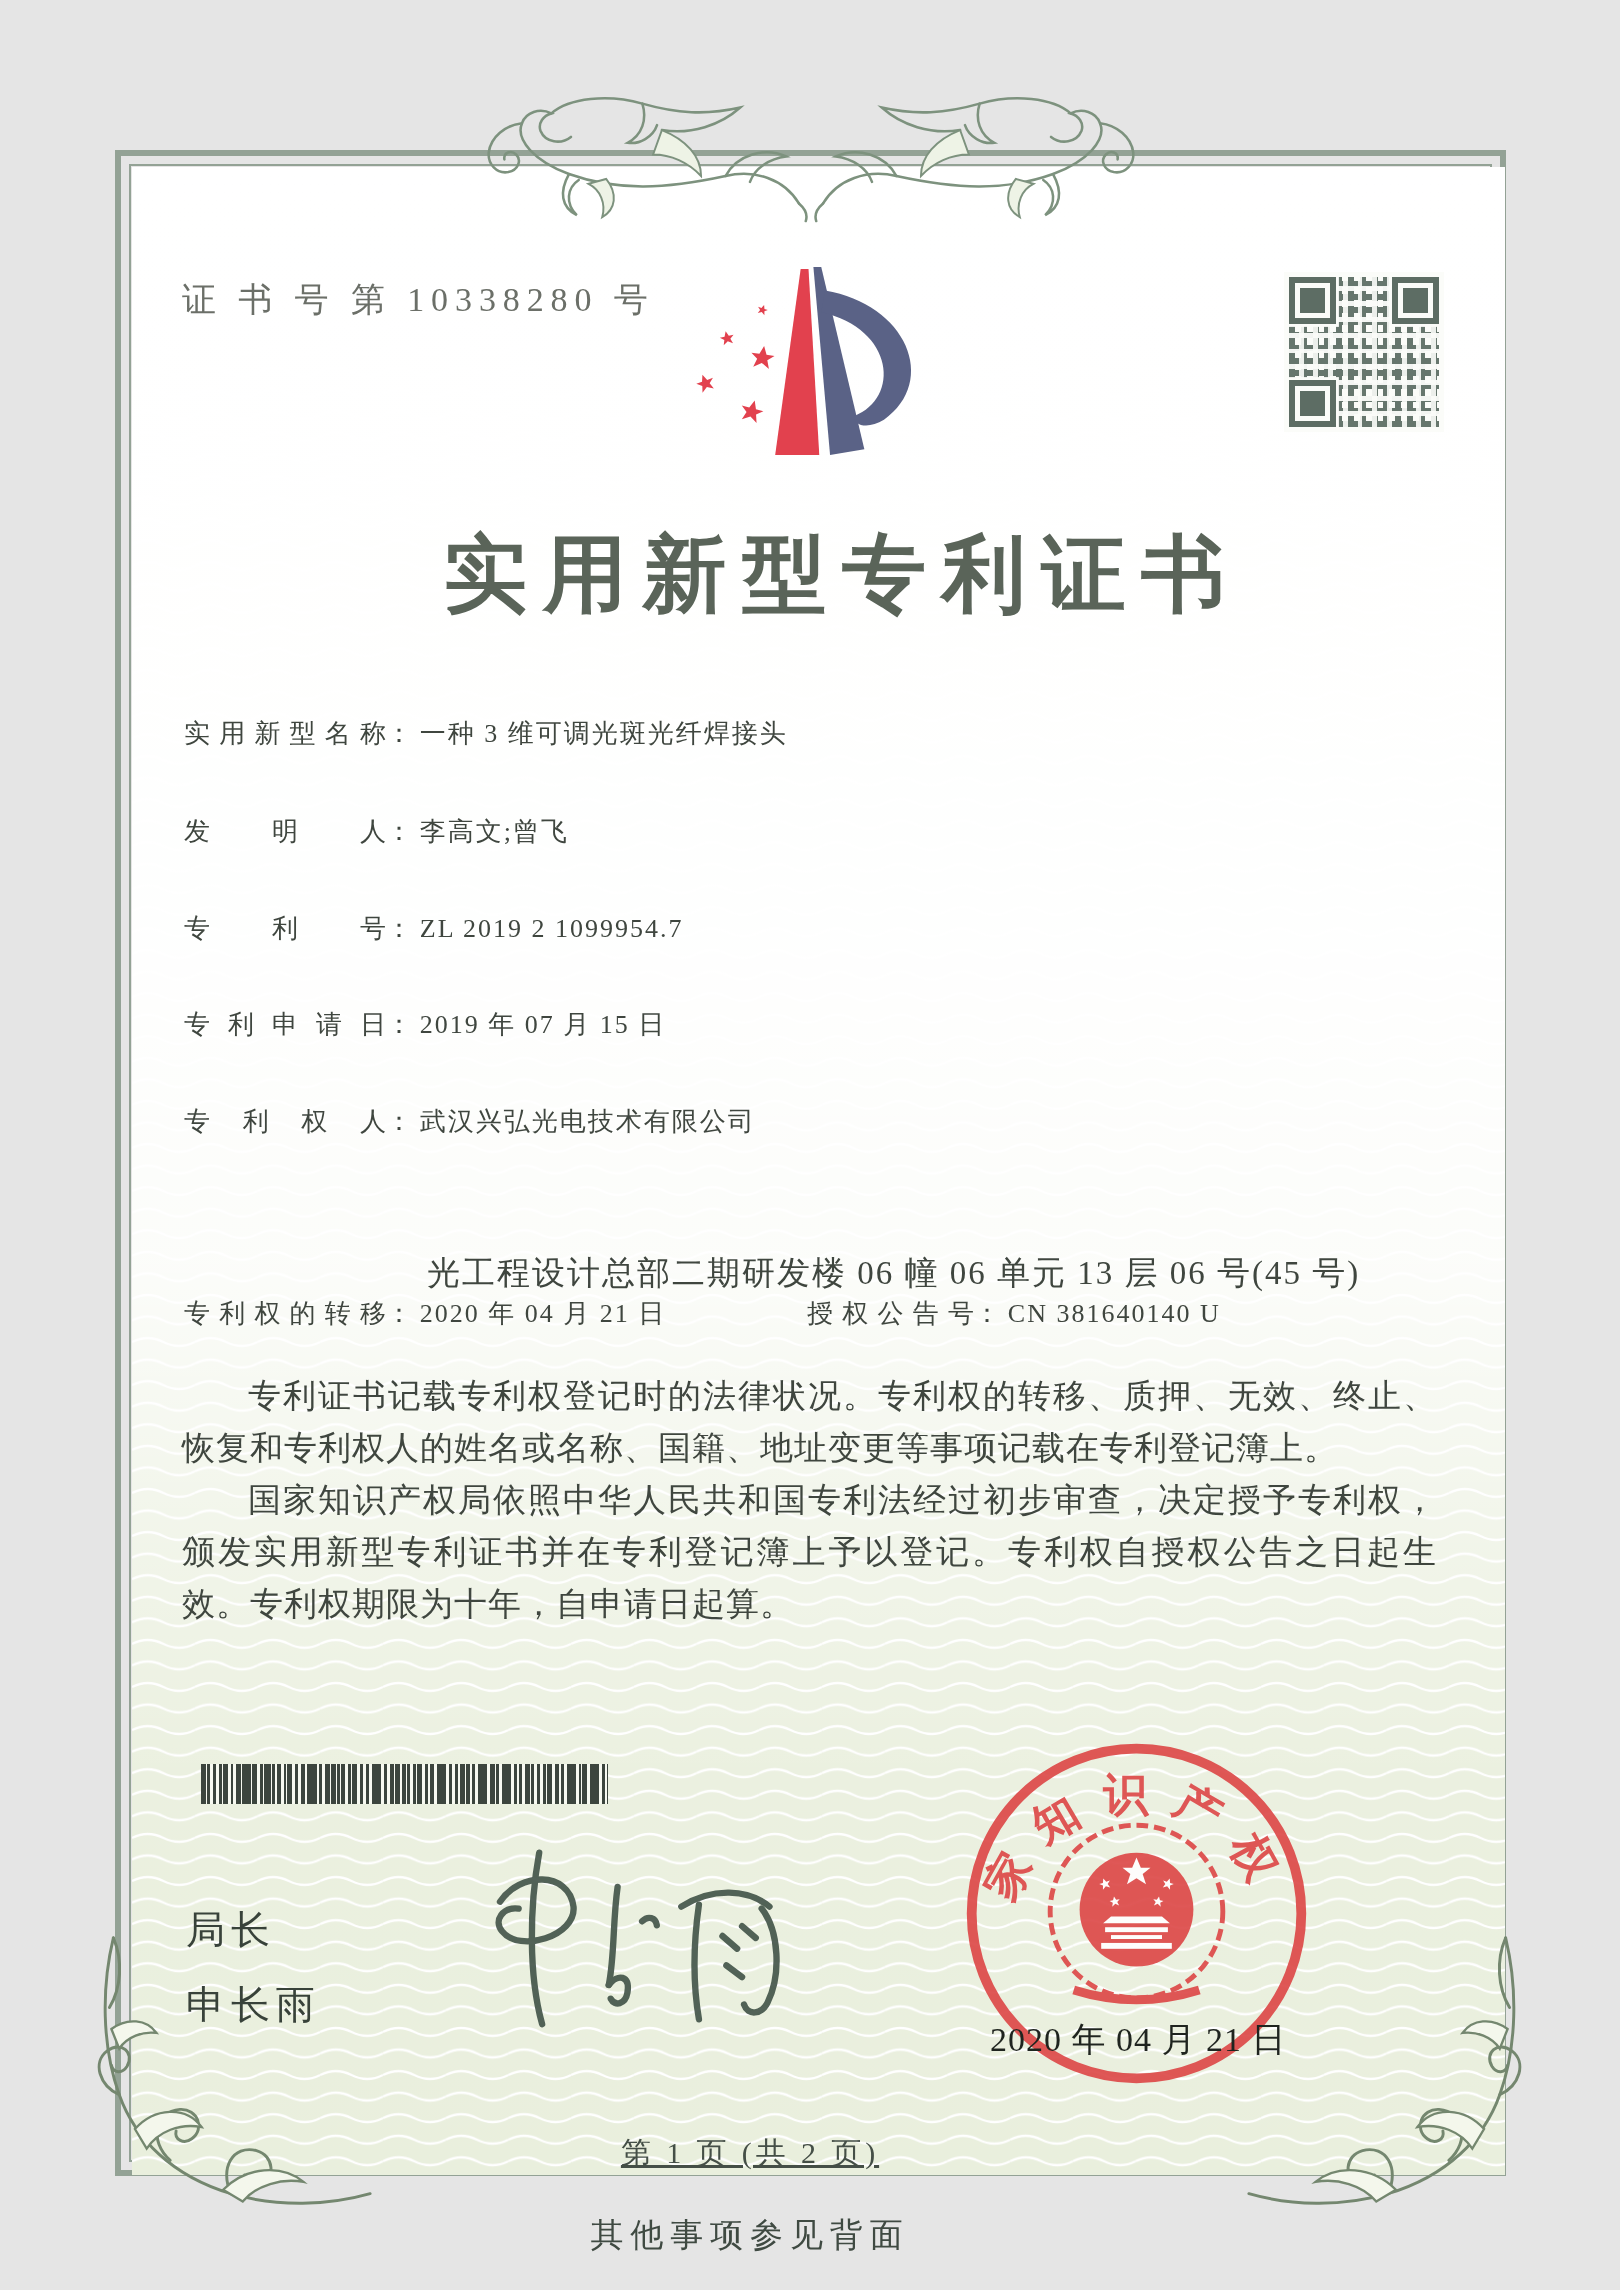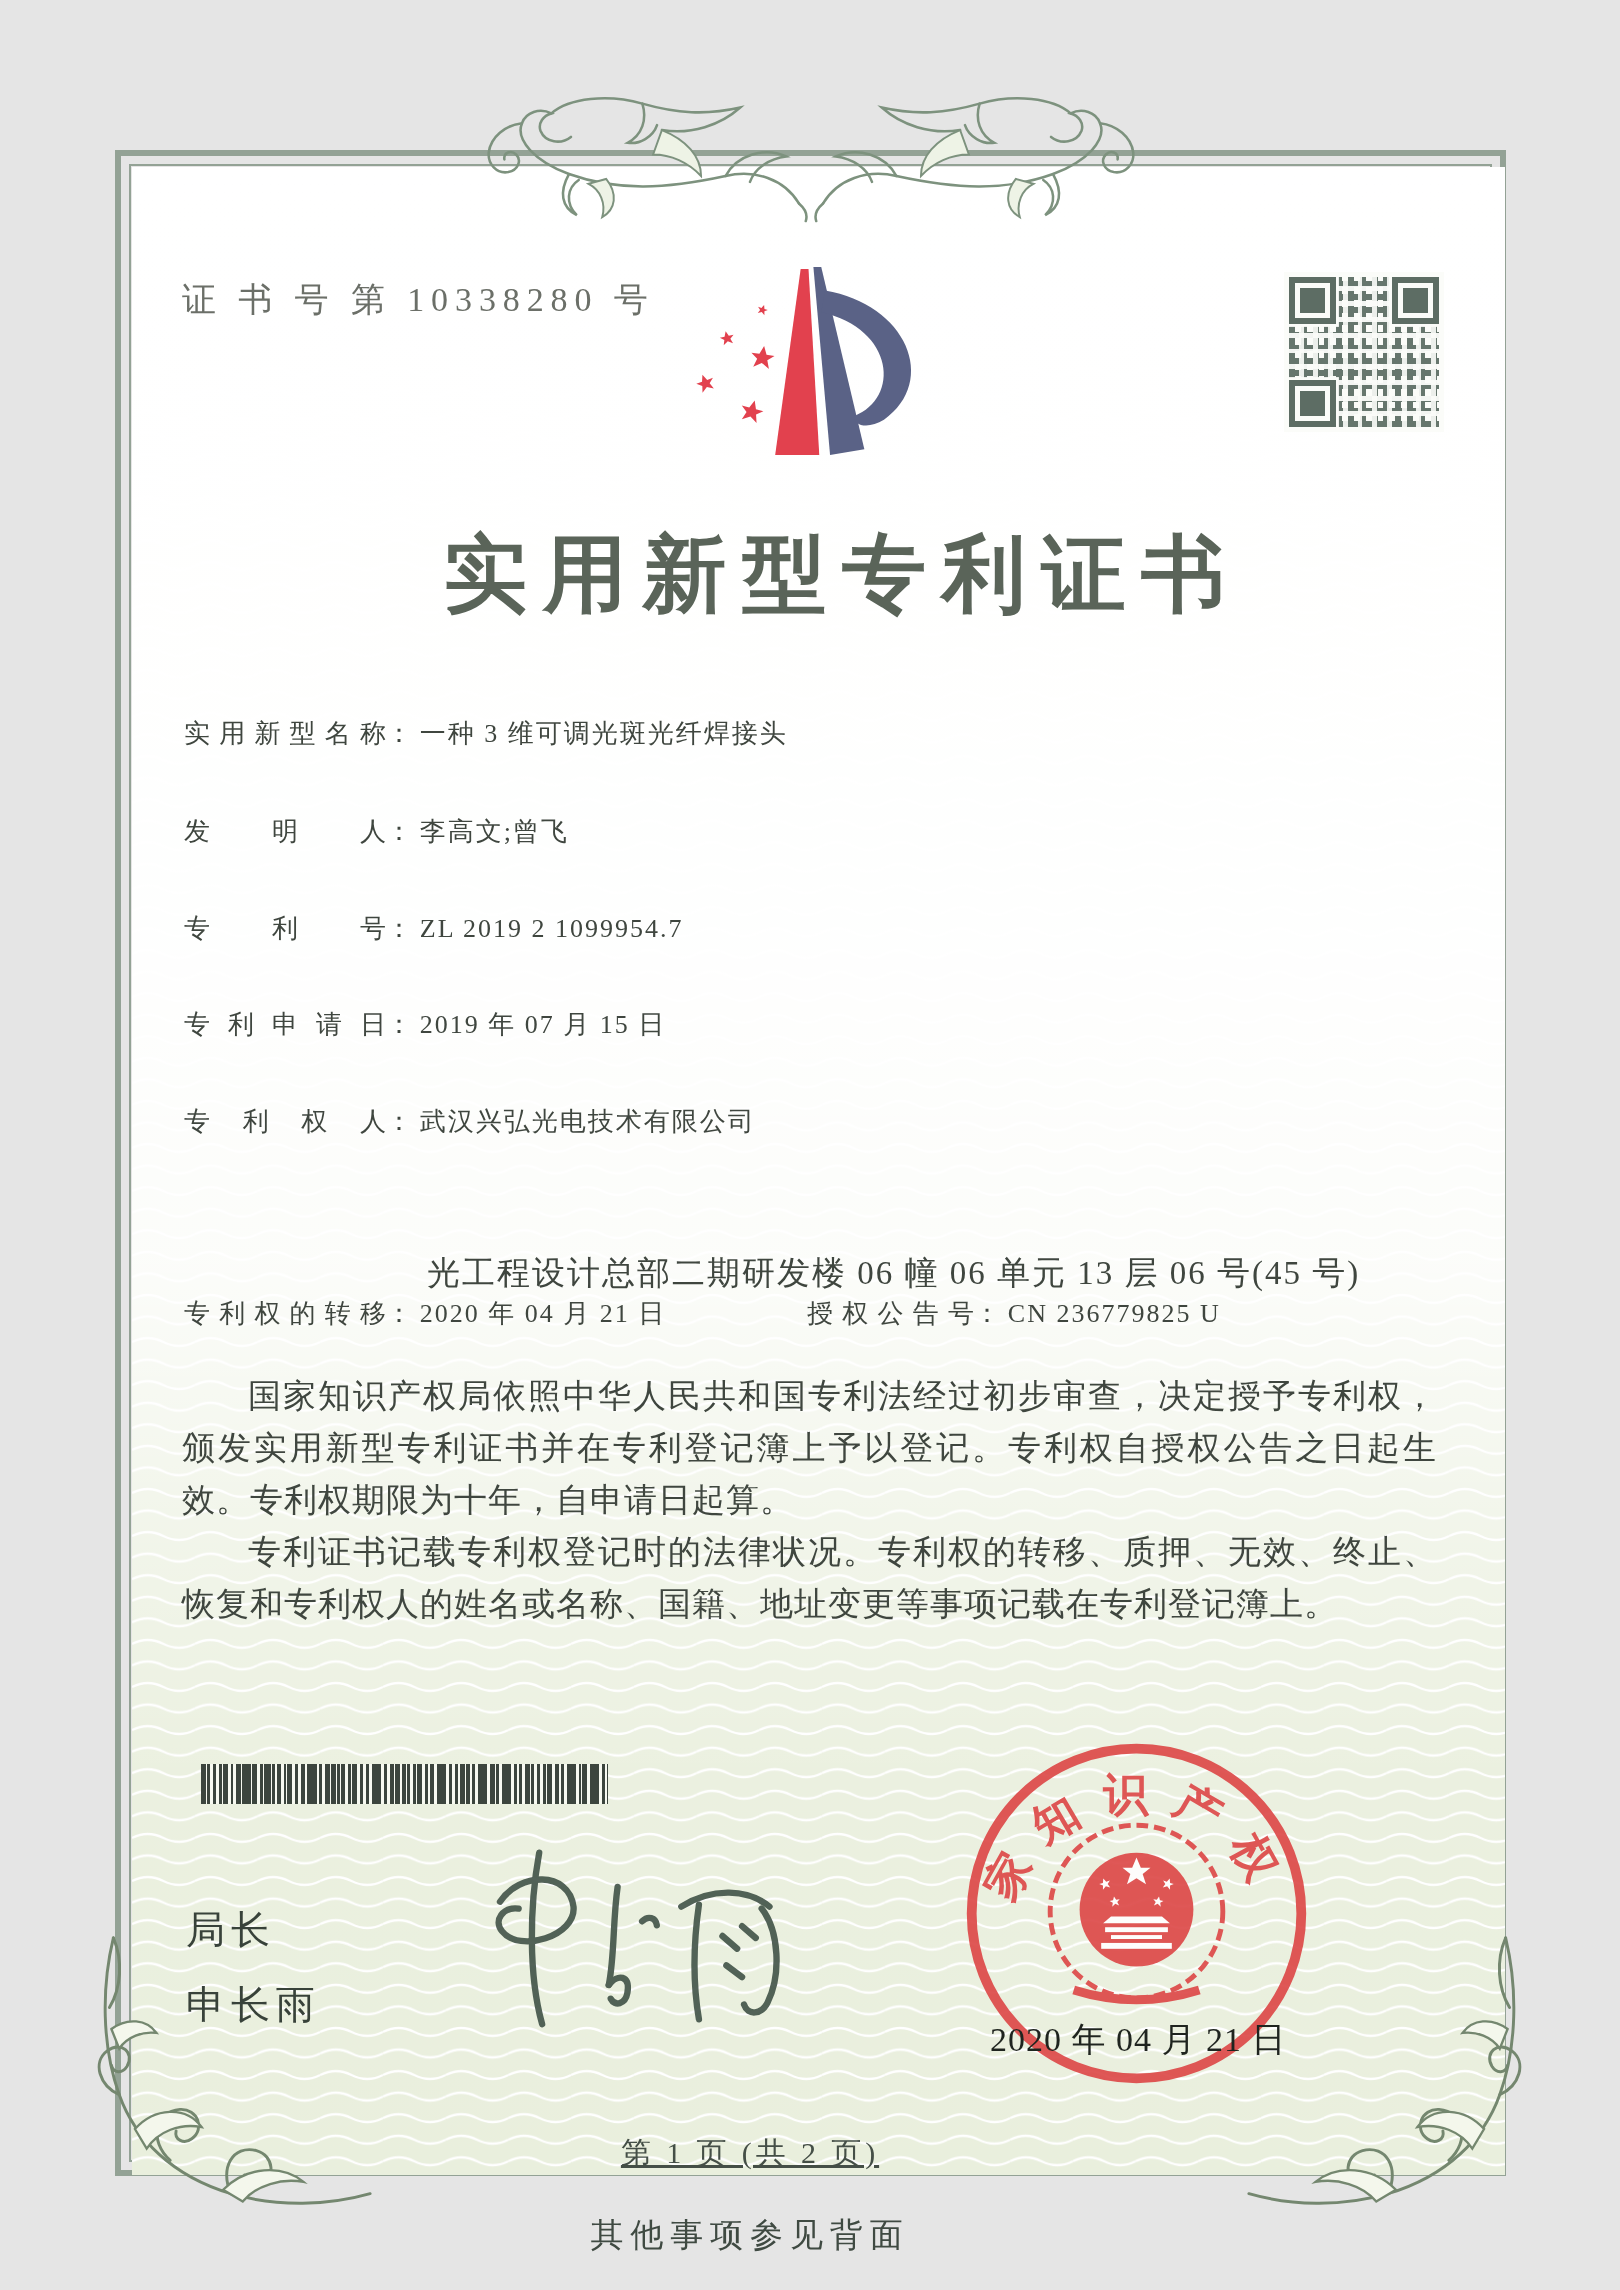--- a/index.html
+++ b/index.html
@@ -191,26 +191,26 @@
     <span class="flabel">专利申请日</span><span>：</span><span class="fvalue">2019 年 07 月 15 日</span>
   </div>
   <div class="frow" style="top:1104px;">
     <span class="flabel">专利权人</span><span>：</span><span class="fvalue">武汉兴弘光电技术有限公司</span>
   </div>
   <div class="addr2">光工程设计总部二期研发楼 06 幢 06 单元 13 层 06 号(45 号)</div>
   <div class="frow" style="top:1296px;">
     <span class="flabel">专利权的转移</span><span>：</span><span class="fvalue">2020 年 04 月 21 日</span>
   </div>
   <div class="frow" style="top:1296px;left:807px;">
-    <span class="flabel-sm">授权公告号</span><span>：</span><span class="fvalue">CN 236779825 U</span>
+    <span class="flabel-sm">授权公告号</span><span>：</span><span class="fvalue">CN 381640140 U</span>
   </div>
 
   <div class="paras">
+    <p>专利证书记载专利权登记时的法律状况。专利权的转移、质押、无效、终止、恢复和专利权人的姓名或名称、国籍、地址变更等事项记载在专利登记簿上。</p>
     <p>国家知识产权局依照中华人民共和国专利法经过初步审查，决定授予专利权，颁发实用新型专利证书并在专利登记簿上予以登记。专利权自授权公告之日起生效。专利权期限为十年，自申请日起算。</p>
-    <p>专利证书记载专利权登记时的法律状况。专利权的转移、质押、无效、终止、恢复和专利权人的姓名或名称、国籍、地址变更等事项记载在专利登记簿上。</p>
   </div>
 
   <div class="abs barcode"></div>
 
   <div class="abs signer-title">局长</div>
   <div class="abs signer-name">申长雨</div>
 
   <svg class="abs signature" width="353" height="196" viewBox="0 0 360 200">
     <g fill="none" stroke="#45564b" stroke-width="6.5" stroke-linecap="round" opacity="0.92">
       <path d="M95,15 C85,70 84,140 98,190"></path>

